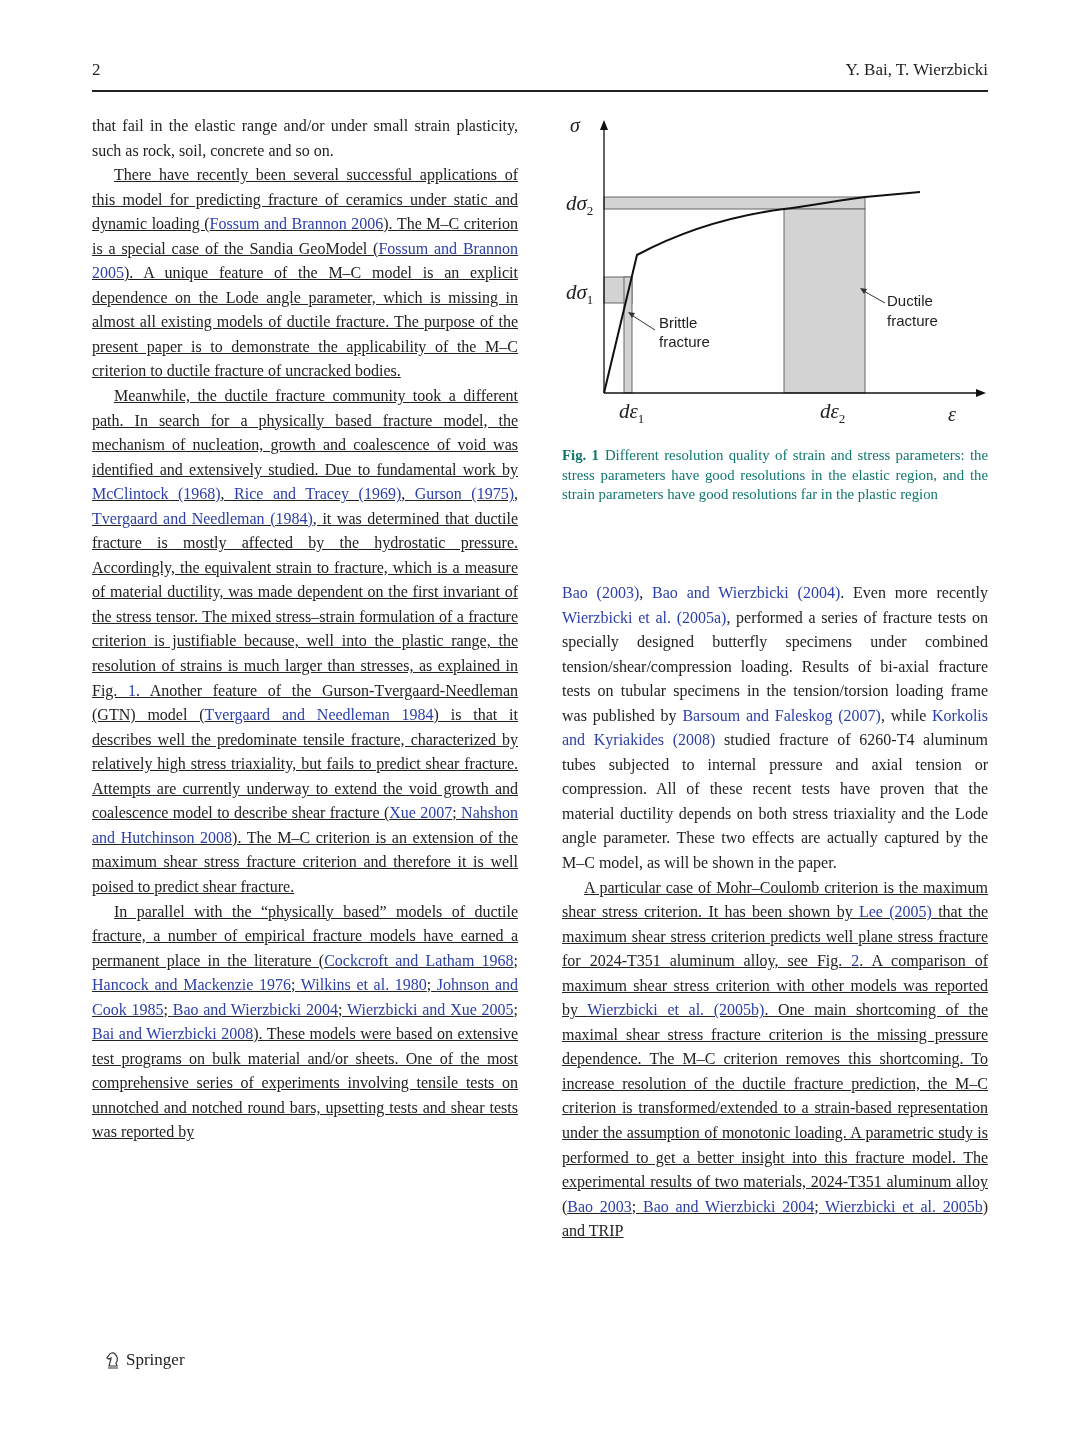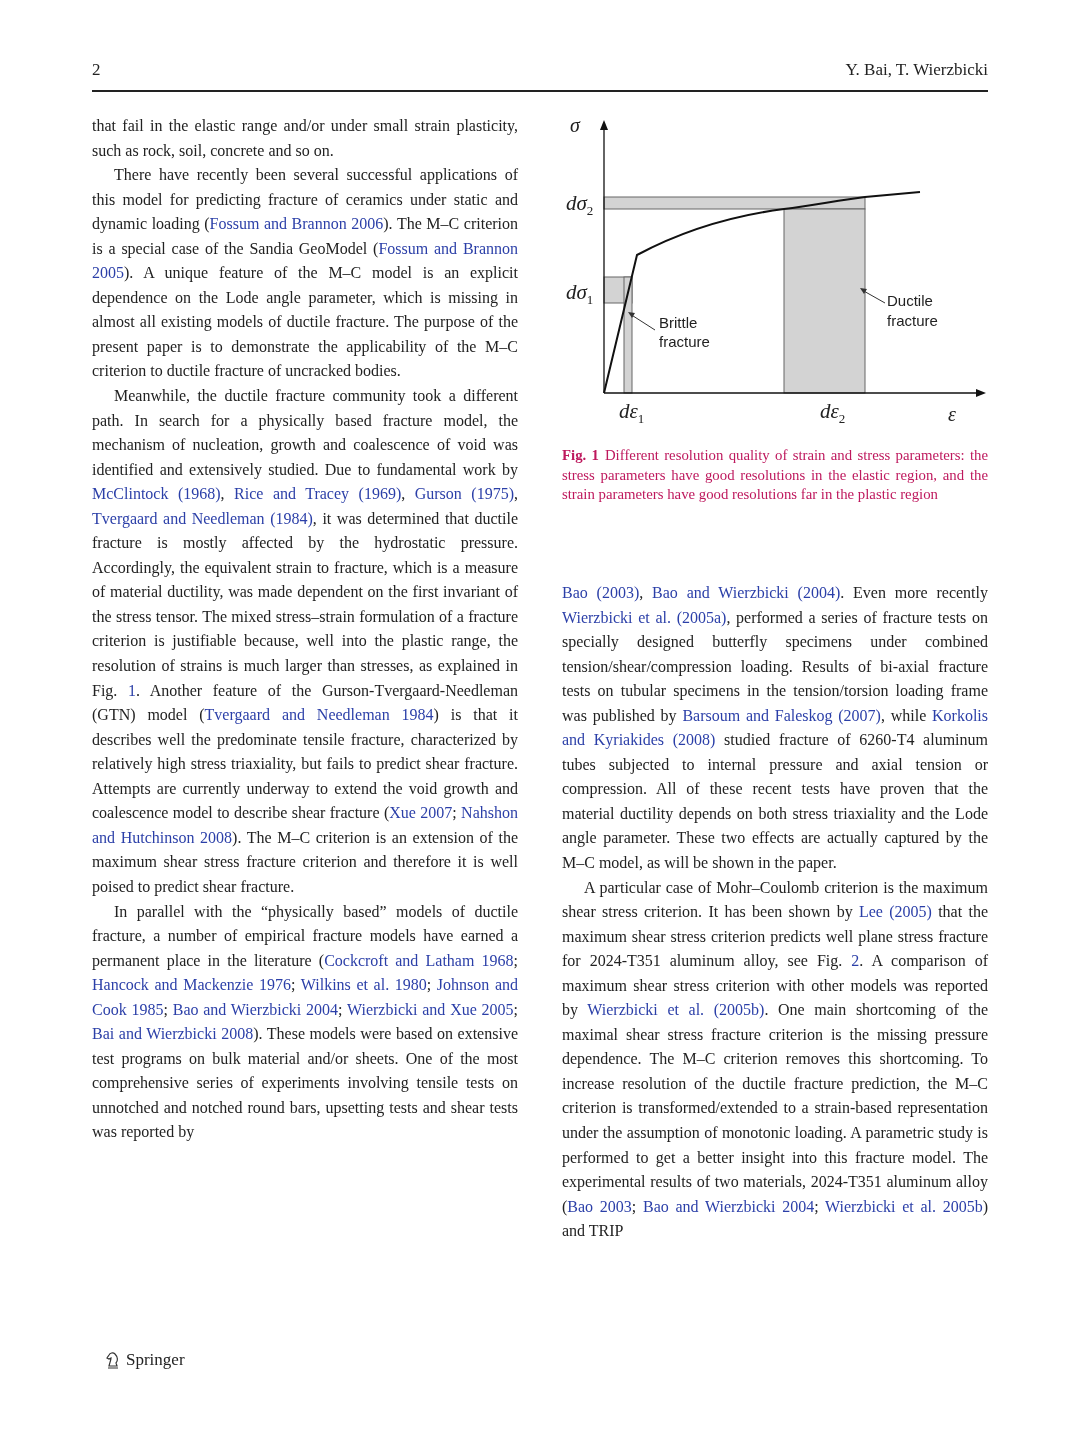--- a/index.html
+++ b/index.html
@@ -8,24 +8,24 @@
     font-family: "Liberation Serif", "DejaVu Serif", serif; color: #222;
   }
   .header { position: absolute; left: 92px; top: 60px; width: 896px; height: 30px; }
   .header .pageno { position: absolute; left: 0; top: 0; font-size: 17px; }
   .header .authors { position: absolute; right: 0; top: 0; font-size: 17px; text-align: right; }
   .header .rule { position: absolute; left: 0; top: 30px; width: 896px; height: 2px; background: #222; }
   .col { position: absolute; top: 114px; width: 426px; font-size: 16px; line-height: 24.55px; text-align: justify; }
   .col.left { left: 92px; }
   .col.right { left: 562px; top: 581px; }
   .col p { margin: 0; text-indent: 0; }
-  .col p.indent { text-indent: 22px; }
+  .col p.indent { text-indent: 22px; text-decoration: underline; }
   .link { color: #2b3fa8; }
   .figure { position: absolute; left: 560px; top: 108px; width: 430px; height: 330px; }
-  .caption { position: absolute; left: 562px; top: 446px; width: 426px; font-size: 14.8px; line-height: 19.5px; text-align: justify; color: #be185d; }
+  .caption { position: absolute; left: 562px; top: 446px; width: 426px; font-size: 14.8px; line-height: 19.5px; text-align: justify; color: #0f766e; }
   .caption .figlabel { font-weight: bold; margin-right: 6px; }
   .footer { position: absolute; left: 104px; top: 1350px; font-size: 17px; display: flex; align-items: center; }
   .footer .logo { width: 18px; height: 20px; margin-right: 4px; }
 </style>
 </head>
 <body>
 
 <div class="header">
   <span class="pageno">2</span>
   <span class="authors">Y. Bai, T. Wierzbicki</span>

